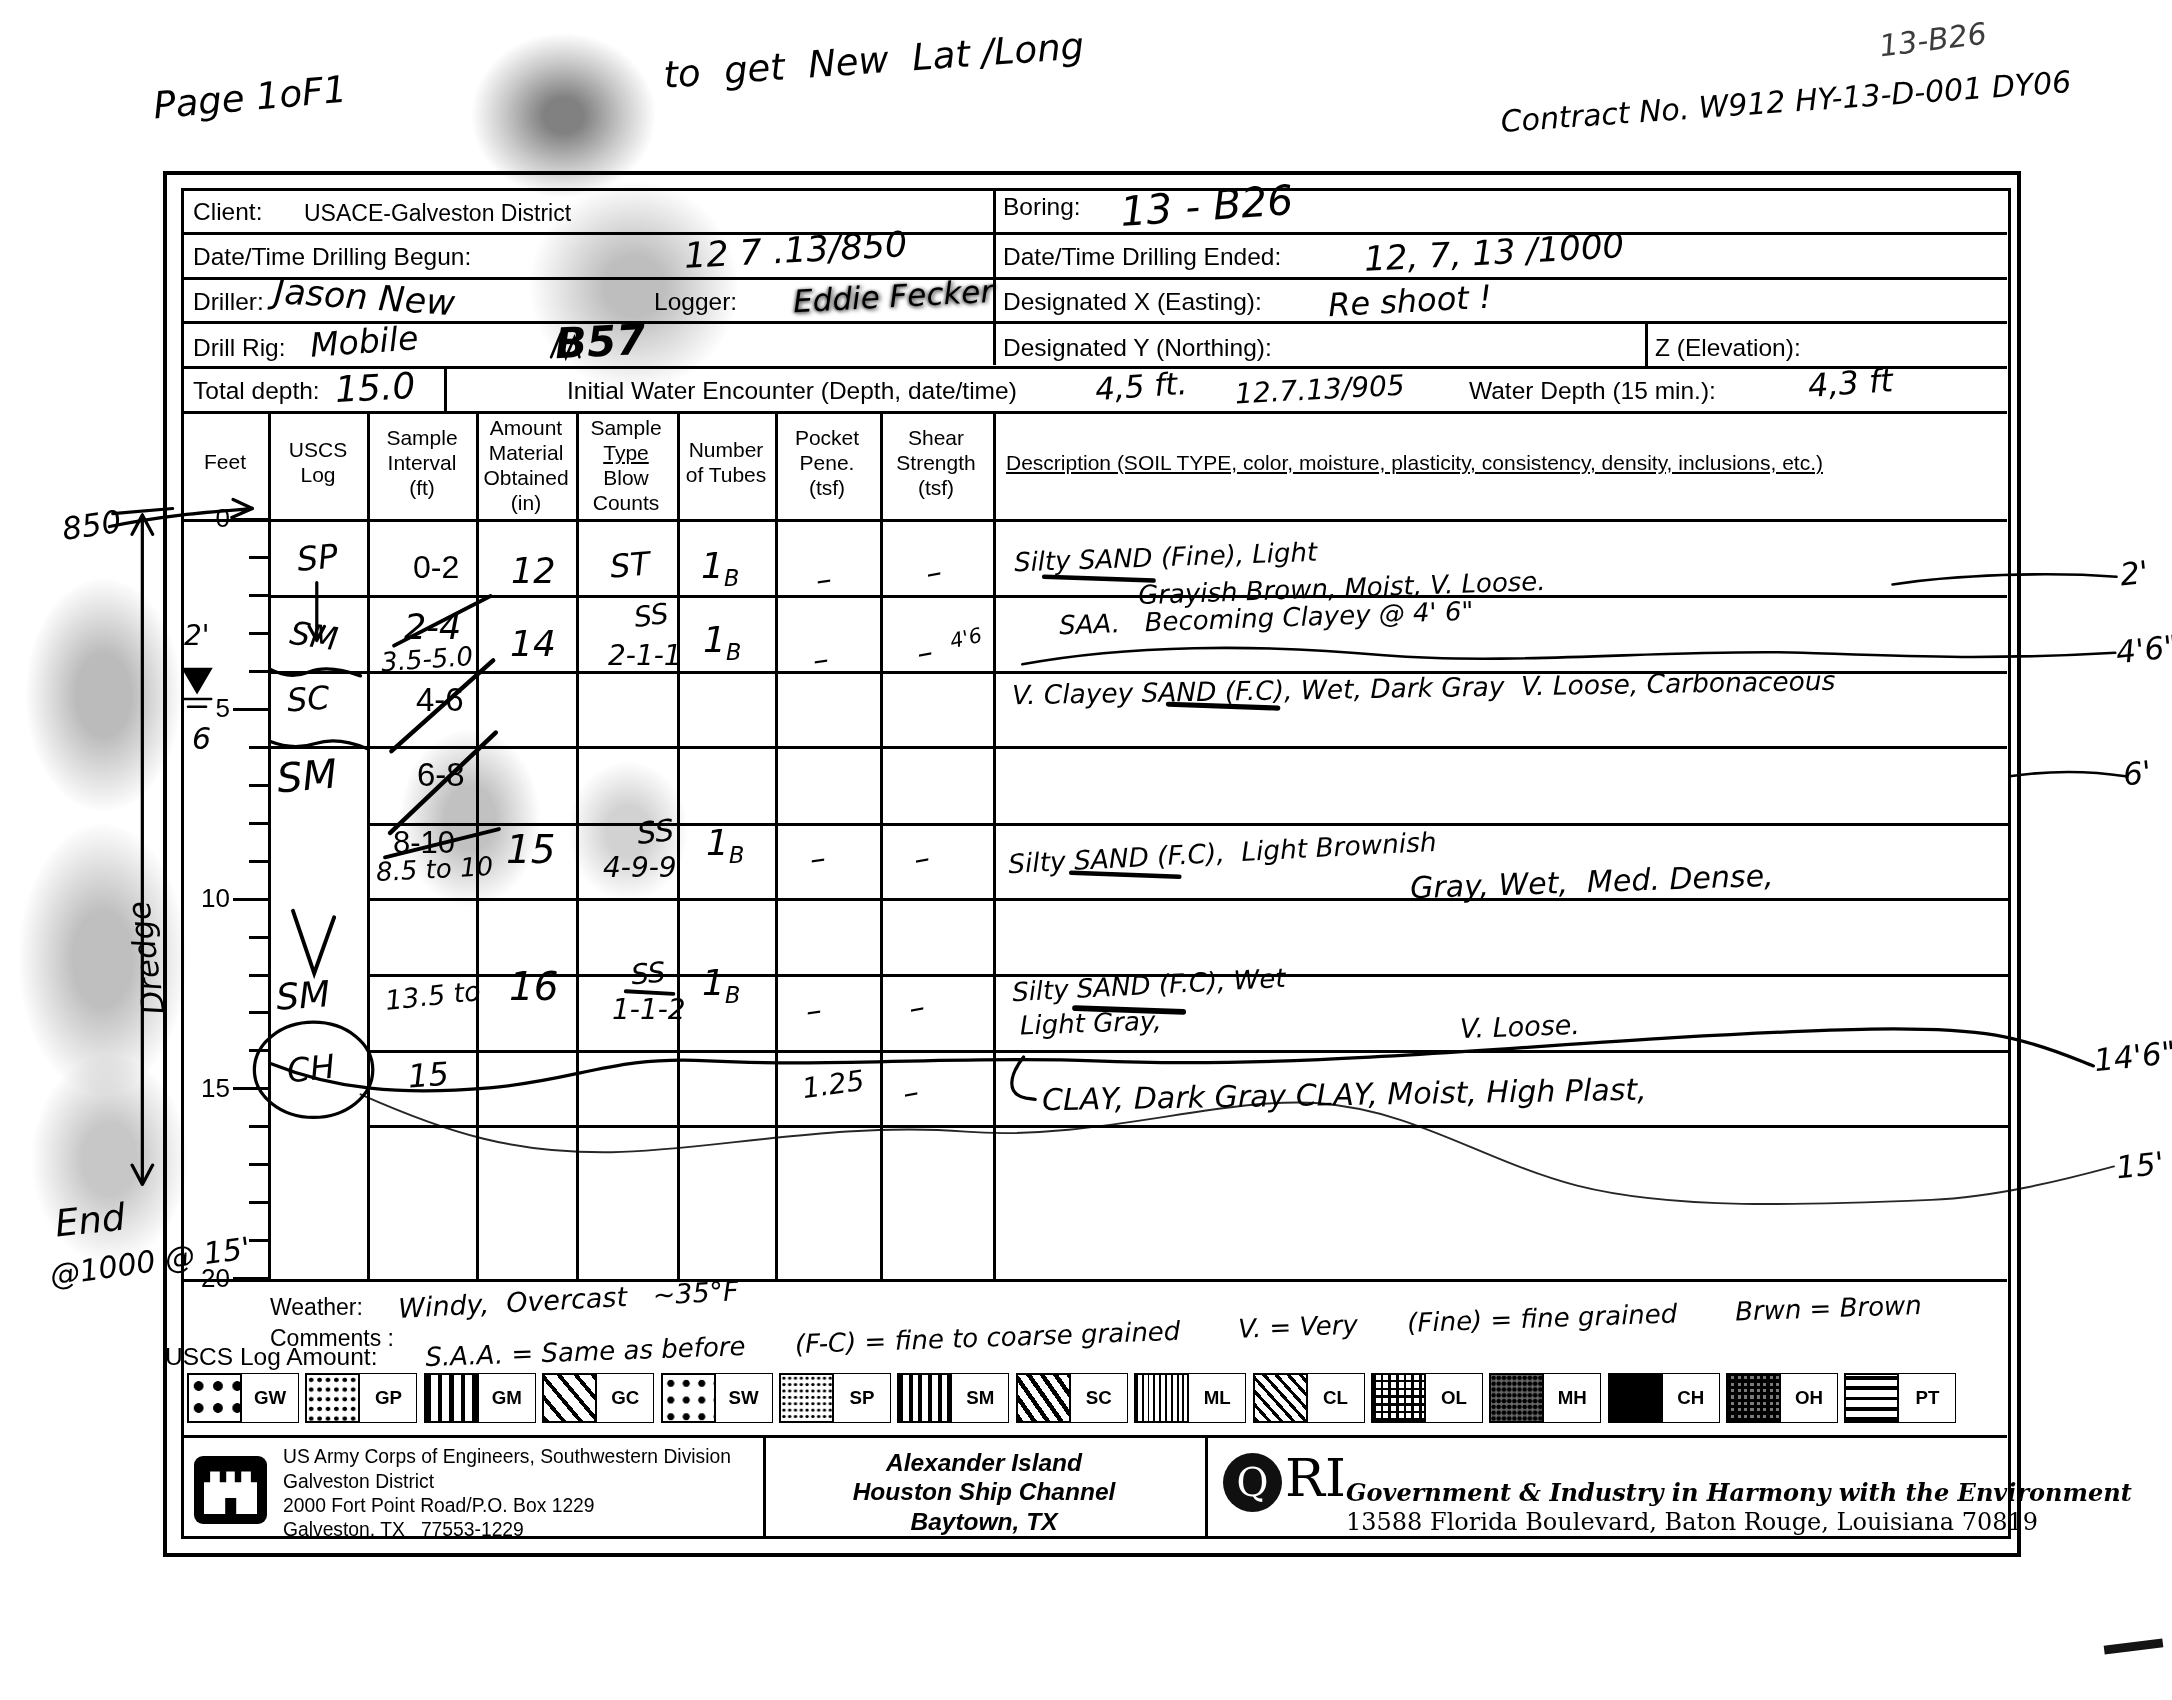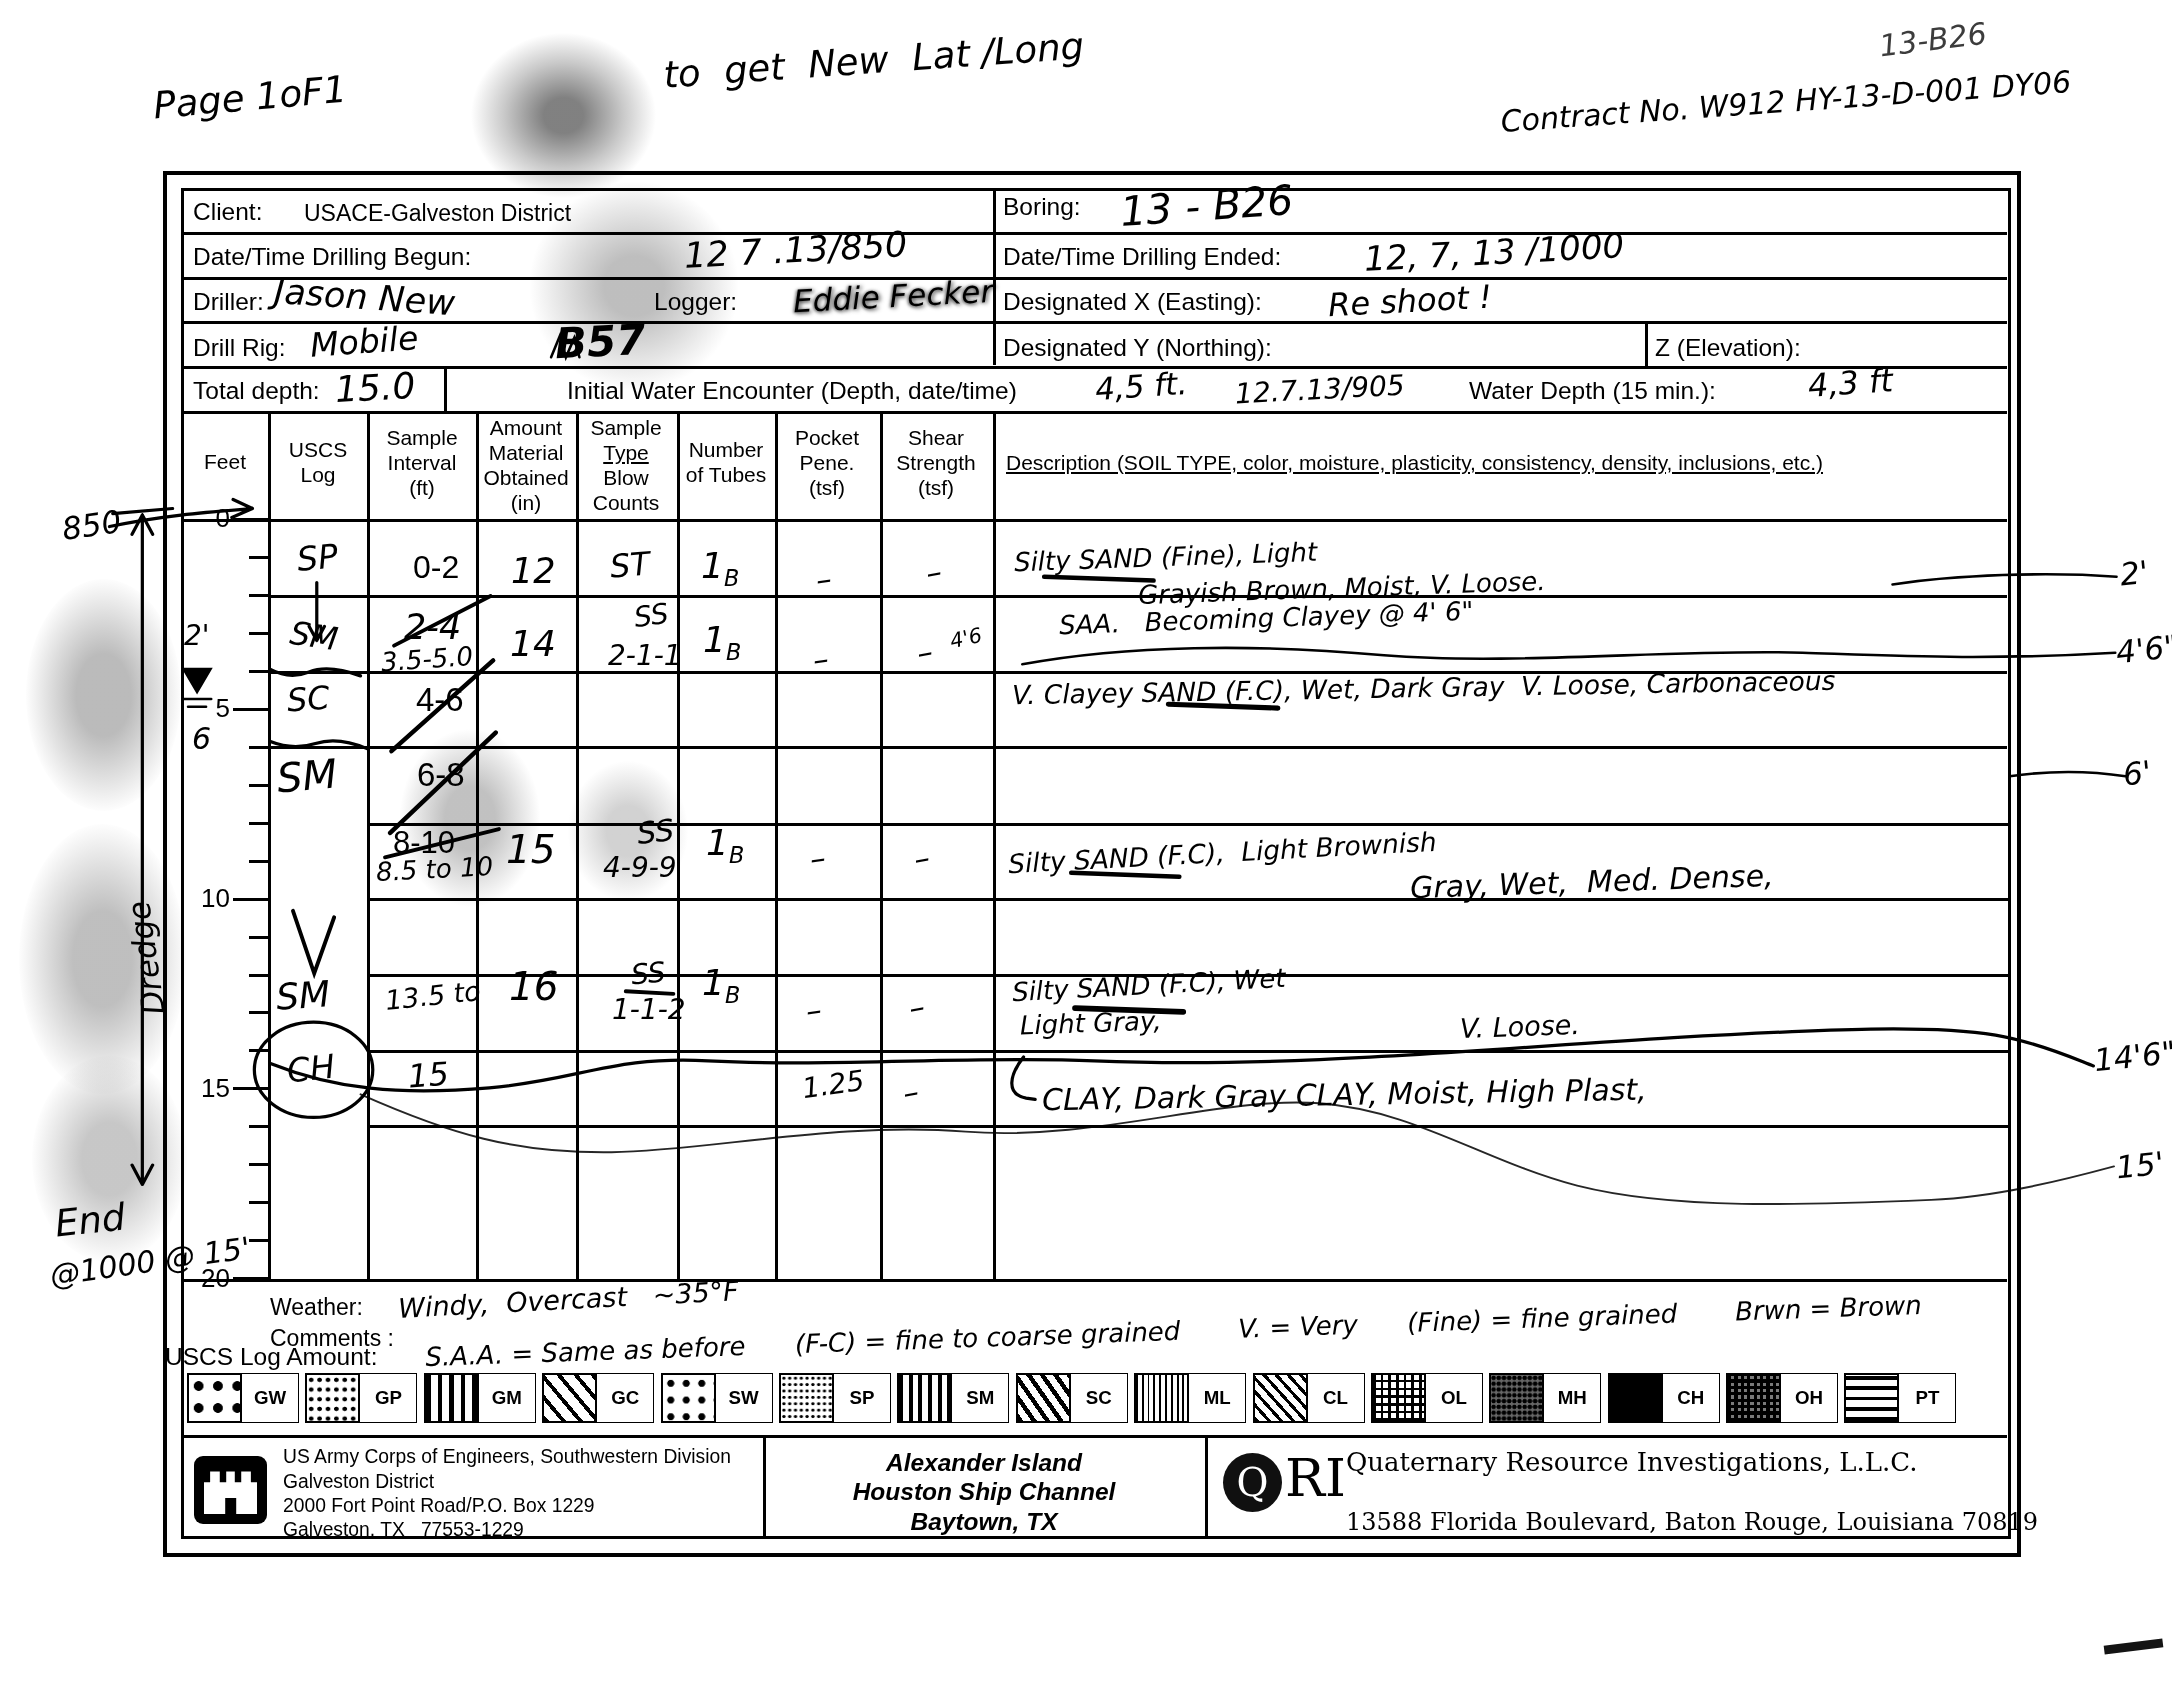--- a/index.html
+++ b/index.html
@@ -293,21 +293,21 @@
   <div class="abs printed" style="left:283px;top:1471px;font-size:19.3px;">Galveston District</div>
   <div class="abs printed" style="left:283px;top:1495px;font-size:19.3px;">2000 Fort Point Road/P.O. Box 1229</div>
   <div class="abs printed" style="left:283px;top:1519px;font-size:19.3px;">Galveston, TX   77553-1229</div>
 
   <div class="abs printed" style="left:984px;top:1449px;font-size:24.5px;font-weight:bold;font-style:italic;transform:translateX(-50%);">Alexander Island</div>
   <div class="abs printed" style="left:984px;top:1478px;font-size:24.5px;font-weight:bold;font-style:italic;transform:translateX(-50%);">Houston Ship Channel</div>
   <div class="abs printed" style="left:984px;top:1508px;font-size:24.5px;font-weight:bold;font-style:italic;transform:translateX(-50%);">Baytown, TX</div>
 
   <div class="qri-q">Q</div>
   <div class="abs serif" style="left:1285px;top:1447px;font-size:53px;">RI</div>
-  <div class="abs serif" style="left:1346px;top:1447px;font-size:26px;">Quaternary Resource Investigations, L.L.C.</div>
+  <div class="abs serif" style="left:1346px;top:1478px;font-size:24px;font-style:italic;font-weight:bold;">Government &amp; Industry in Harmony with the Environment</div>
   <div class="abs serif" style="left:1346px;top:1508px;font-size:24px;">13588 Florida Boulevard, Baton Rouge, Louisiana 70819</div>
 
   <svg class="overlay" width="2172" height="1700" viewBox="0 0 3374 2641" fill="none" stroke="#000" stroke-width="5" stroke-linecap="round">
     <path d="M170 818 C 255 800 330 795 392 790 M392 790 l-30 -14 M392 790 l-32 14"></path>
     <path d="M221 800 L221 1840 M221 800 l-16 30 M221 800 l16 30 M221 1840 l-16 -30 M221 1840 l16 -30 M175 798 L268 790"></path>
     <path d="M492 905 L492 995 M492 995 l-12 -22 M492 995 l12 -22"></path>
     <path d="M455 1415 L488 1512 L519 1425" stroke-width="6"></path>
     <path d="M612 1003 L762 926" stroke-width="6"></path>
     <path d="M608 1167 L766 1026" stroke-width="7"></path>
     <path d="M606 1294 L770 1138" stroke-width="7"></path>

